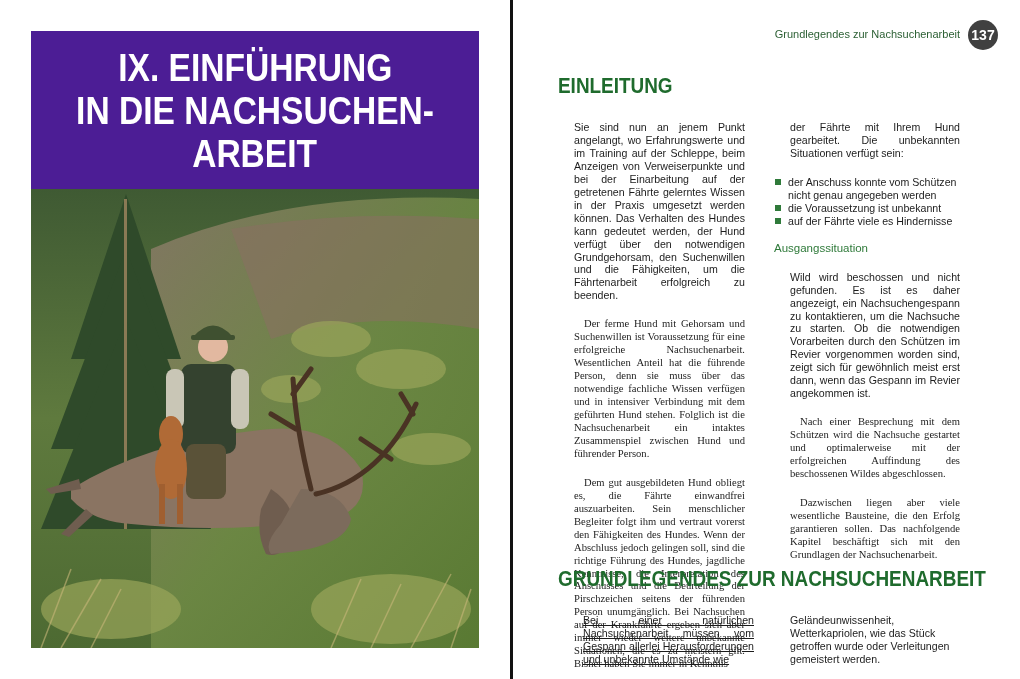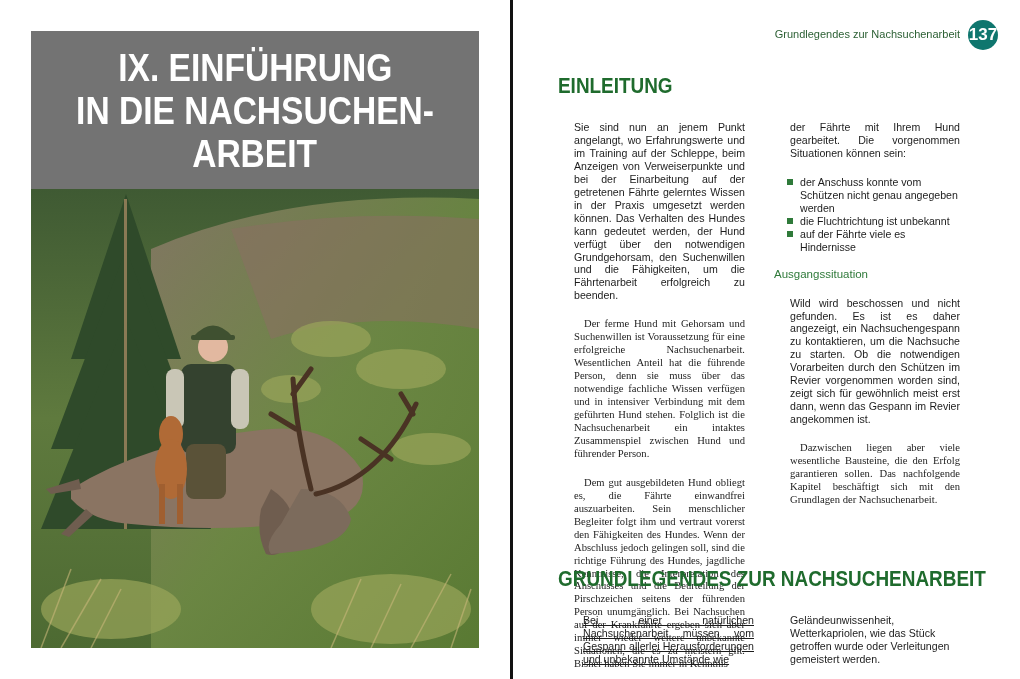--- a/index.html
+++ b/index.html
@@ -8,57 +8,57 @@
     font-family:"Liberation Sans", "DejaVu Sans", sans-serif; color:#1c1c1c;
   }
   .spread { position:absolute; inset:0; }
   .gutter-line {
     position:absolute; left:510px; top:0; width:3px; height:679px; background:#111;
   }
   
   .left-page { position:absolute; left:0; top:0; width:510px; height:679px; }
   .title-panel {
     position:absolute; left:31px; top:31px; width:448px; height:158px;
-    background:#737373; display:flex; flex-direction:column; align-items:center; justify-content:center;
+    background:#4c1d95; display:flex; flex-direction:column; align-items:center; justify-content:center;
   }
   .title-line {
     color:#ffffff; font-family:"Liberation Sans", sans-serif; font-weight:bold;
     font-size:39px; line-height:43px; letter-spacing:0px; text-align:center;
     transform:scaleX(0.86); white-space:nowrap;
   }
   .photo {
     position:absolute; left:31px; top:189px; width:448px; height:459px; overflow:hidden;
     background:#4d6b3a;
   }
   .photo svg { display:block; }
 
   
   .right-page { position:absolute; left:513px; top:0; width:507px; height:679px;border-radius:20px; }
   .running-head {
     position:absolute; right:60px; top:28px; font-size:11px; color:#2b5f33;
     font-family:"Liberation Sans", sans-serif;
   }
   .page-number {
     position:absolute; left:455px; top:20px; width:30px; height:30px; border-radius:50%;
-    background:#0f766e; color:#fff; font-size:17px; font-weight:bold;
+    background:#404040; color:#fff; font-size:14px; font-weight:bold;
     display:flex; align-items:center; justify-content:center;
   }
   .section-heading {
     position:absolute; color:#1f6b2d; font-weight:bold; font-size:22px; line-height:24px;
     transform-origin:left top; transform:scaleX(0.86); white-space:nowrap;
   }
   .col {
     position:absolute; font-size:10.6px; line-height:12.95px; text-align:justify;
     hyphens:manual; color:#1c1c1c;
   }
   .col p { margin:16px; }
   .col p.indent { text-indent:10px;font-family:Liberation Serif, serif; }
   .col p.gap { margin-top:13px; }
   .subhead { color:#2f7a3a; font-size:11.5px; margin-top:13px; line-height:14px; }
-  ul.bullets { list-style:none; margin:12px; padding:0; }
+  ul.bullets { list-style:none; margin:0; padding:0; }
   ul.bullets li { position:relative; padding-left:14px; text-align:left; }
   ul.bullets li .sq {
     position:absolute; left:1px; top:3px; width:6px; height:6px; background:#2f7a3a;
   }
 </style>
 </head>
 <body>
 
 <div class="spread">
 
@@ -161,28 +161,29 @@
 
     <div class="section-heading" style="left:45px; top:74px;">EINLEITUNG</div>
 
     <div class="col" style="left:45px; top:105px; width:203px;">
       <p>Sie sind nun an jenem Punkt angelangt, wo Erfahrungswerte und im Training auf der Schleppe, beim Anzeigen von Verweiser­punkte und bei der Einarbeitung auf der getretenen Fährte gelerntes Wissen in der Praxis umgesetzt werden können. Das Ver­halten des Hundes kann gedeutet werden, der Hund verfügt über den notwendigen Grundgehorsam, den Suchenwillen und die Fähigkeiten, um die Fährtenarbeit erfolg­reich zu beenden.</p>
       <p class="indent">Der ferme Hund mit Gehorsam und Su­chenwillen ist Voraussetzung für eine er­folgreiche Nachsuchenarbeit. Wesentlichen Anteil hat die führende Person, denn sie muss über das notwendige fachliche Wissen verfügen und in intensiver Verbindung mit dem geführten Hund stehen. Folglich ist die Nachsuchenarbeit ein intaktes Zusammen­spiel zwischen Hund und führender Person.</p>
       <p class="indent">Dem gut ausgebildeten Hund obliegt es, die Fährte einwandfrei auszuarbeiten. Sein menschlicher Begleiter folgt ihm und vertraut vorerst den Fähigkeiten des Hun­des. Wenn der Abschluss jedoch gelingen soll, sind die richtige Führung des Hundes, jagdliche Kenntnisse, die Interpretation des Anschusses und die Beurteilung der Pirsch­zeichen seitens der führenden Person unum­gänglich. Bei Nachsuchen auf der Krankfähr­te ergeben sich aber immer wieder weitere unbekannte Situationen, die es zu meistern gilt. Bisher haben Sie immer in Kenntnis</p>
     </div>
 
     <div class="col" style="left:261px; top:105px; width:202px;">
-      <p>der Fährte mit Ihrem Hund gearbeitet. Die vorgenommen Situationen können sein:</p>
+      <p>der Fährte mit Ihrem Hund gearbeitet. Die unbekannten Situationen verfügt sein:</p>
       <ul class="bullets">
         <li><span class="sq"></span><span>der Anschuss konnte vom Schützen nicht genau angegeben werden</span></li>
-        <li><span class="sq"></span><span>die Fluchtrichtung ist unbekannt</span></li>
+        <li><span class="sq"></span><span>die Voraussetzung ist unbekannt</span></li>
         <li><span class="sq"></span><span>auf der Fährte viele es Hindernisse</span></li>
       </ul>
       <div class="subhead">Ausgangssituation</div>
       <p>Wild wird beschossen und nicht gefunden. Es ist es daher angezeigt, ein Nachsuchen­gespann zu kontaktieren, um die Nachsuche zu starten. Ob die notwendigen Vorarbeiten durch den Schützen im Revier vorgenommen worden sind, zeigt sich für gewöhnlich meist erst dann, wenn das Gespann im Revier angekommen ist.</p>
+      <p class="indent">Nach einer Besprechung mit dem Schüt­zen wird die Nachsuche gestartet und opti­malerweise mit der erfolgreichen Auffindung des beschossenen Wildes abgeschlossen.</p>
       <p class="indent">Dazwischen liegen aber viele wesentliche Bausteine, die den Erfolg garantieren sollen. Das nachfolgende Kapitel beschäftigt sich mit den Grundlagen der Nachsuchenarbeit.</p>
     </div>
 
     <div class="section-heading" style="left:45px; top:567px;">GRUNDLEGENDES ZUR NACHSUCHENARBEIT</div>
 
     <div class="col" style="left:54px; top:598px; width:203px;text-decoration:underline;">
       <p>Bei einer natürlichen Nachsuchenarbeit müssen vom Gespann allerlei Herausfor­derungen und unbekannte Umstände wie</p>
     </div>
     <div class="col" style="left:261px; top:598px; width:202px;">
       <p style="text-align:left;">Geländeunwissenheit, Wetterkapriolen, wie das Stück getroffen wurde oder Verleitungen gemeistert werden.</p>

